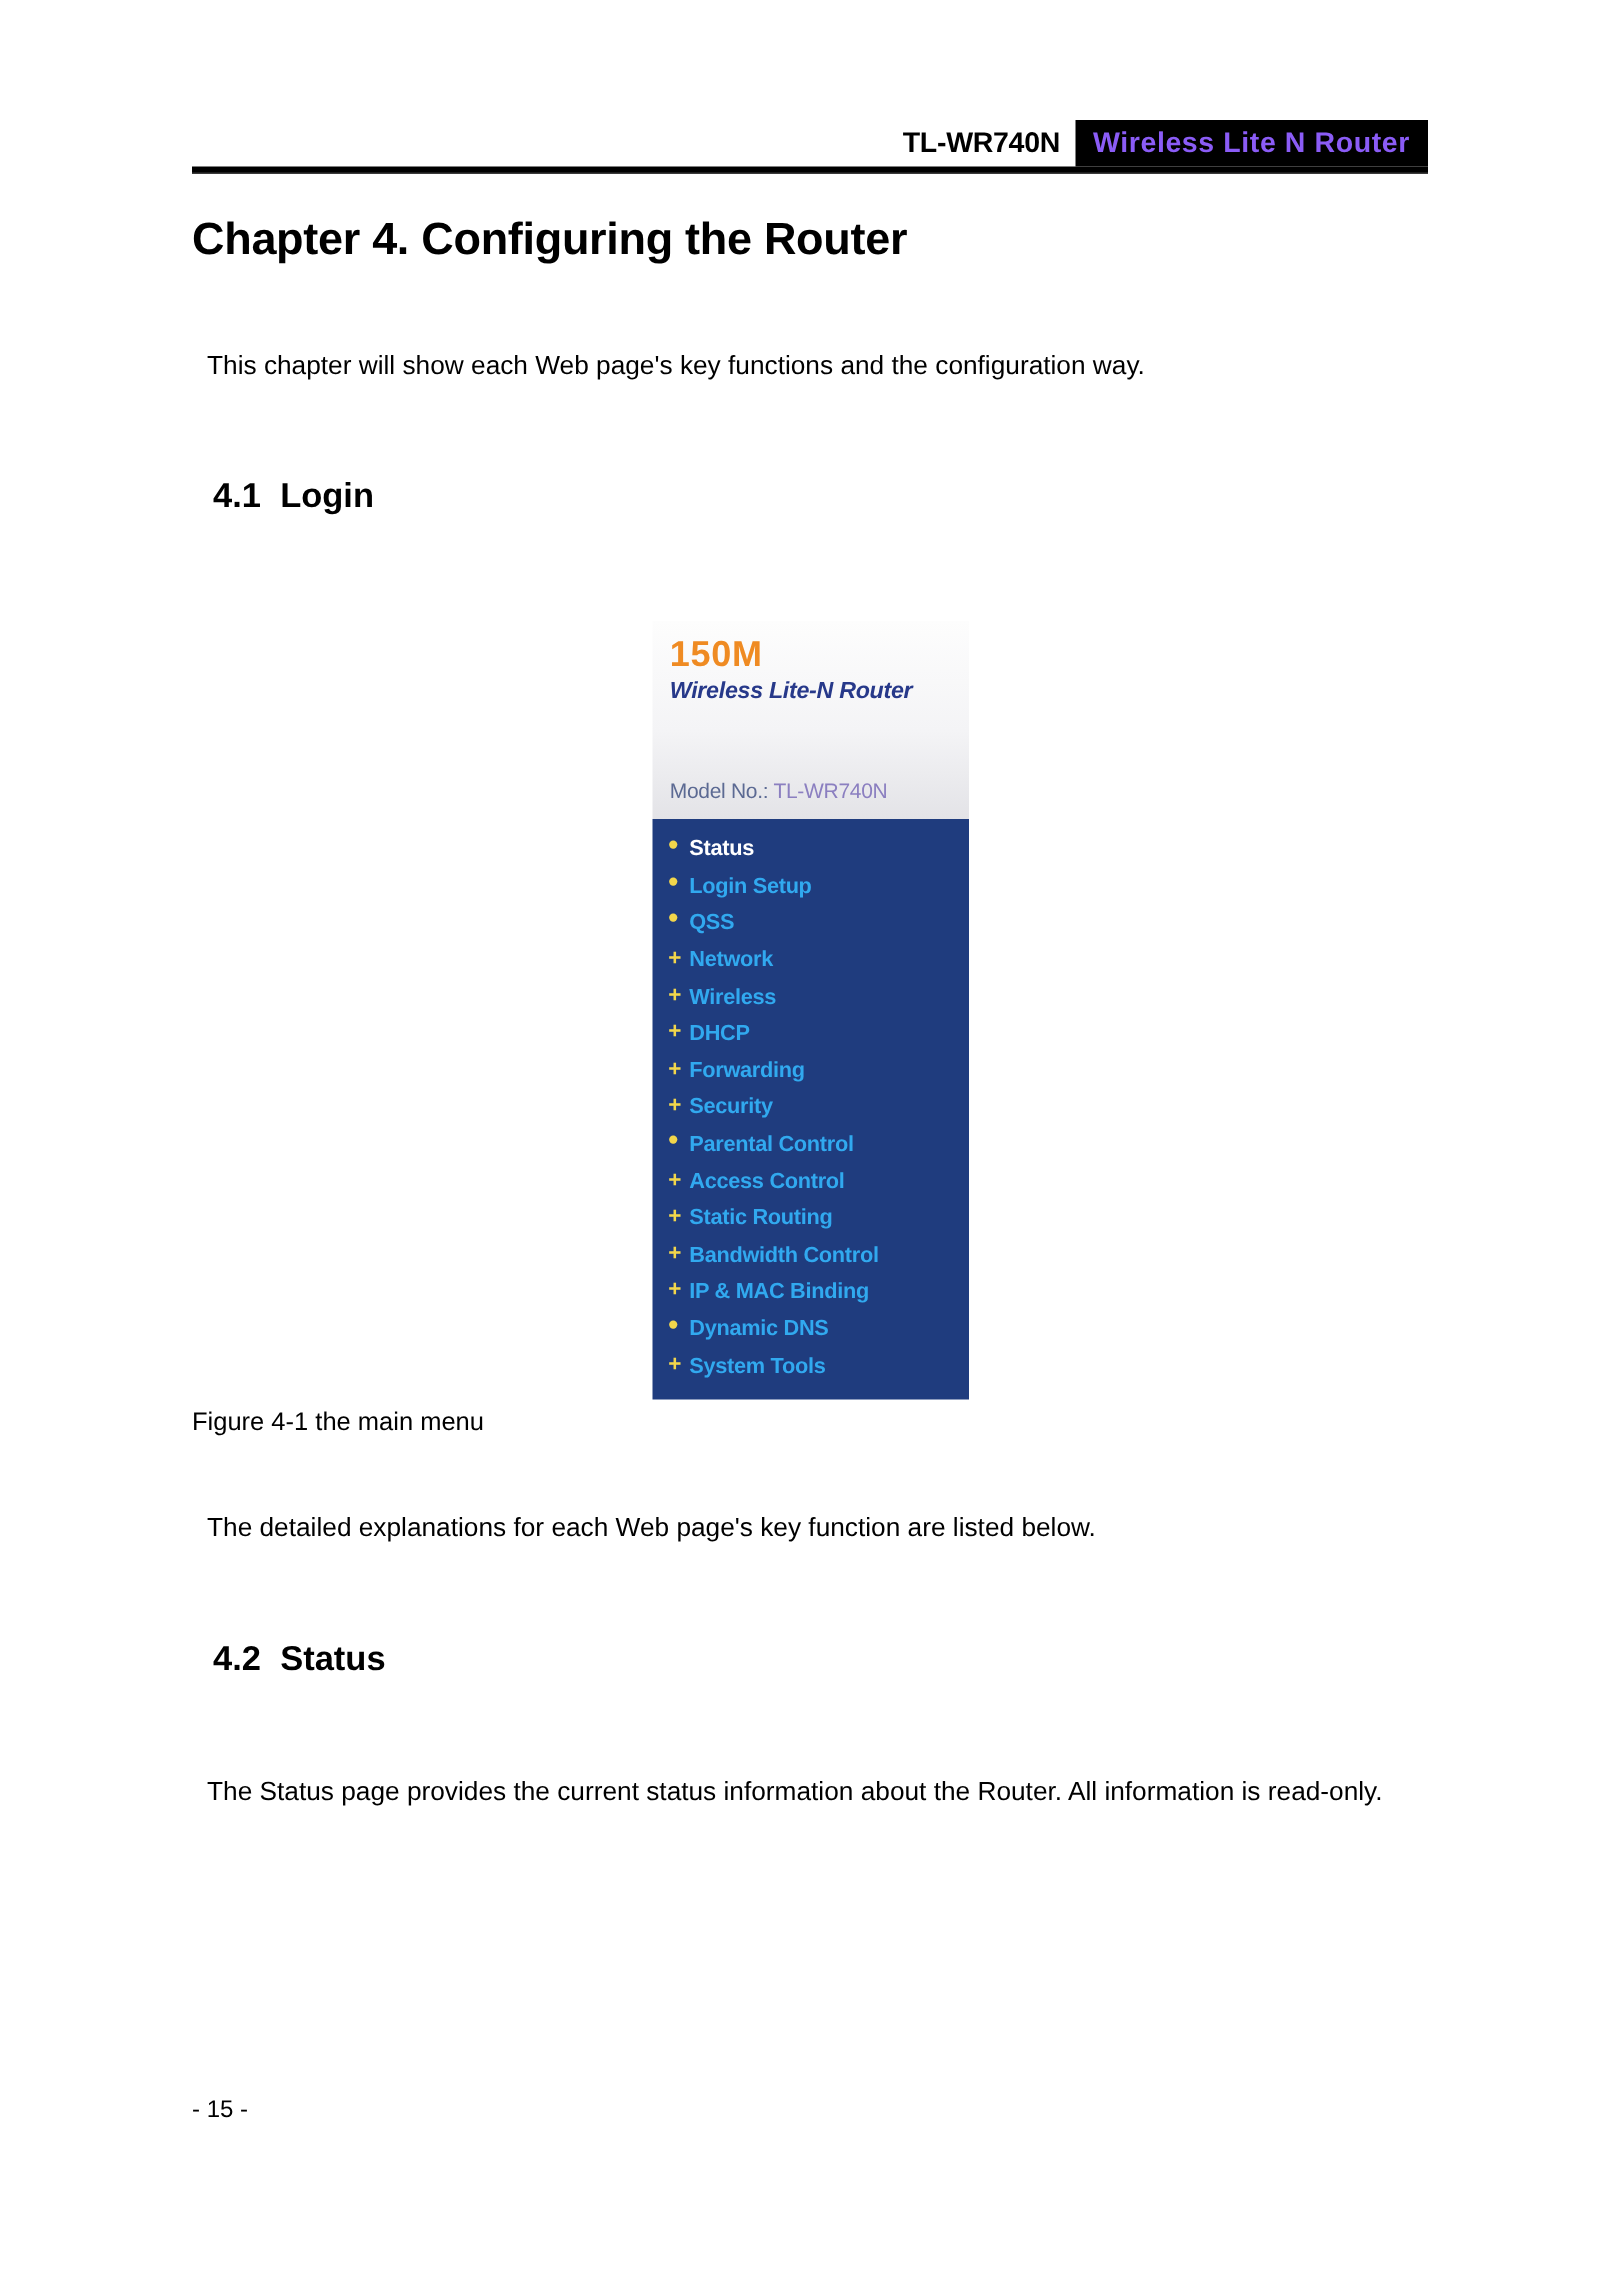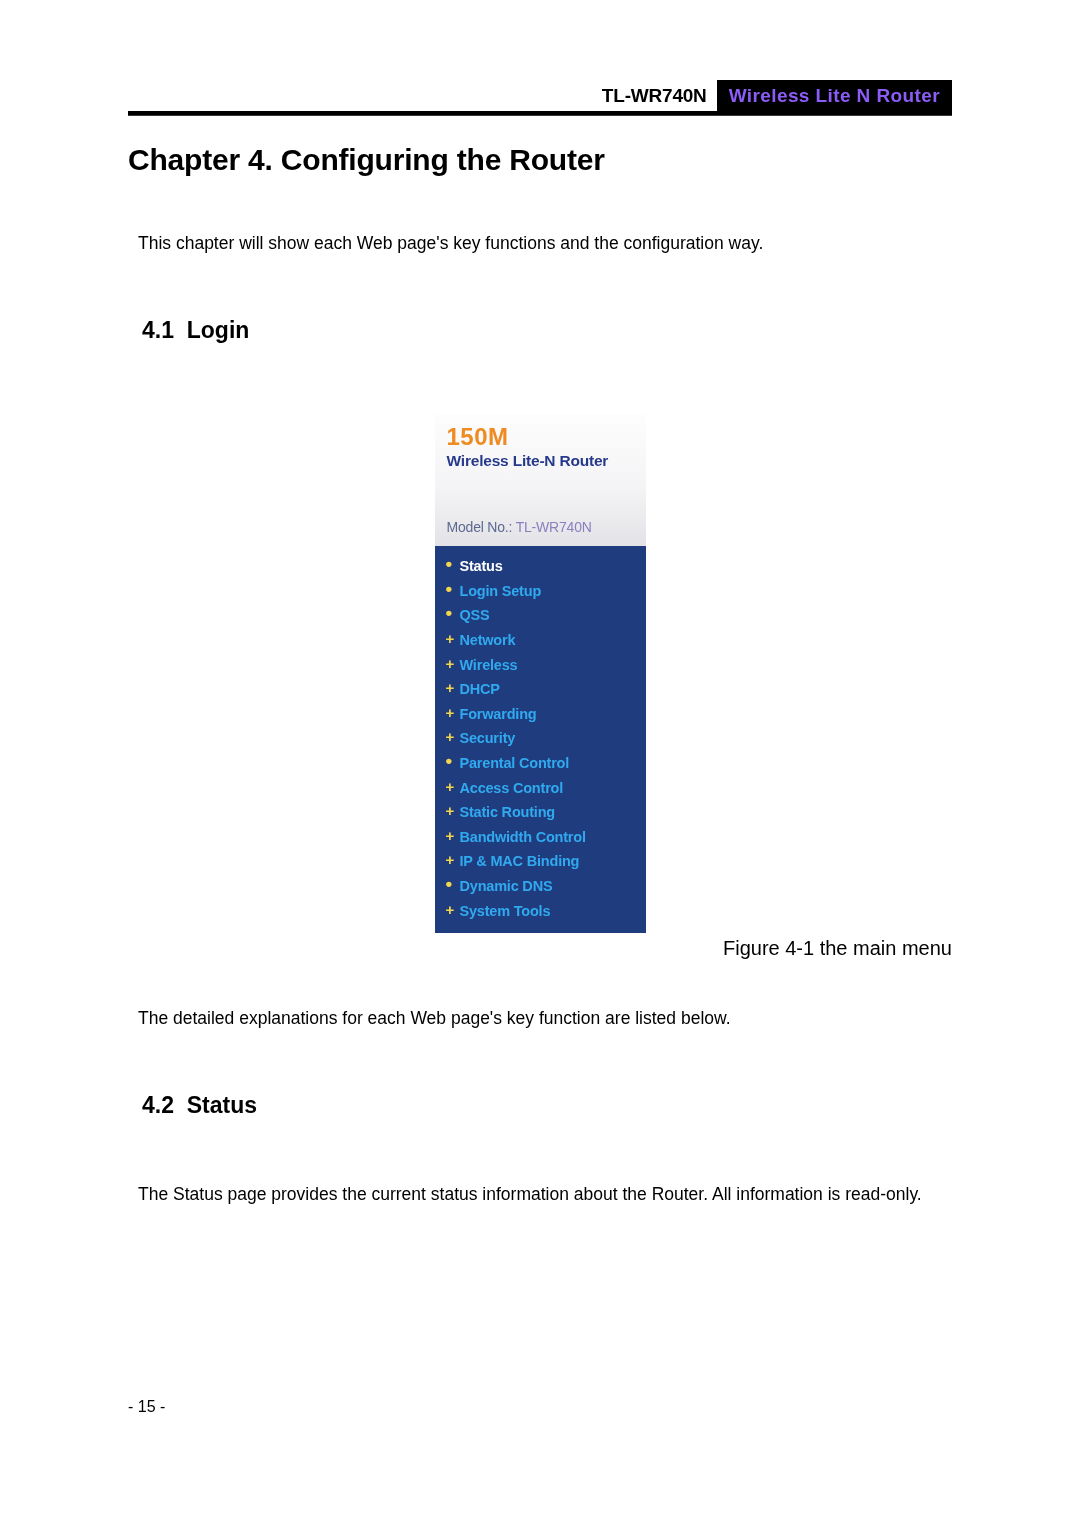--- a/index.html
+++ b/index.html
@@ -127,20 +127,21 @@
     color: #ef8b23;
     line-height: 26px;
     letter-spacing: 0.5px;
   }
   .router-name {
     font-size: 15.5px;
     font-weight: bold;
     color: #27398a;
     line-height: 22px;
     letter-spacing: -0.2px;
+    font-style: italic;
   }
   .router-modelline {
     font-size: 14px;
     line-height: 22px;
     color: #5c6a93;
     letter-spacing: -0.2px;
     white-space: nowrap;
     margin-top: 44px;
   }
   .router-modelline .model-no {
@@ -183,22 +184,22 @@
     line-height: 18px;
     letter-spacing: -0.2px;
     white-space: nowrap;
   }
   .menu-item.active .menu-label {
     color: #ffffff;
   }
 
   .figure-caption {
     width: 824px;
-    text-align: right;
-    font-size: 20px;
+    text-align: left;
+    font-size: 17px;
     line-height: 30px;
     color: #000;
     white-space: pre;
   }
 
   
   .page-footer {
     position: absolute;
     left: 128px;
     top: 1398px;

